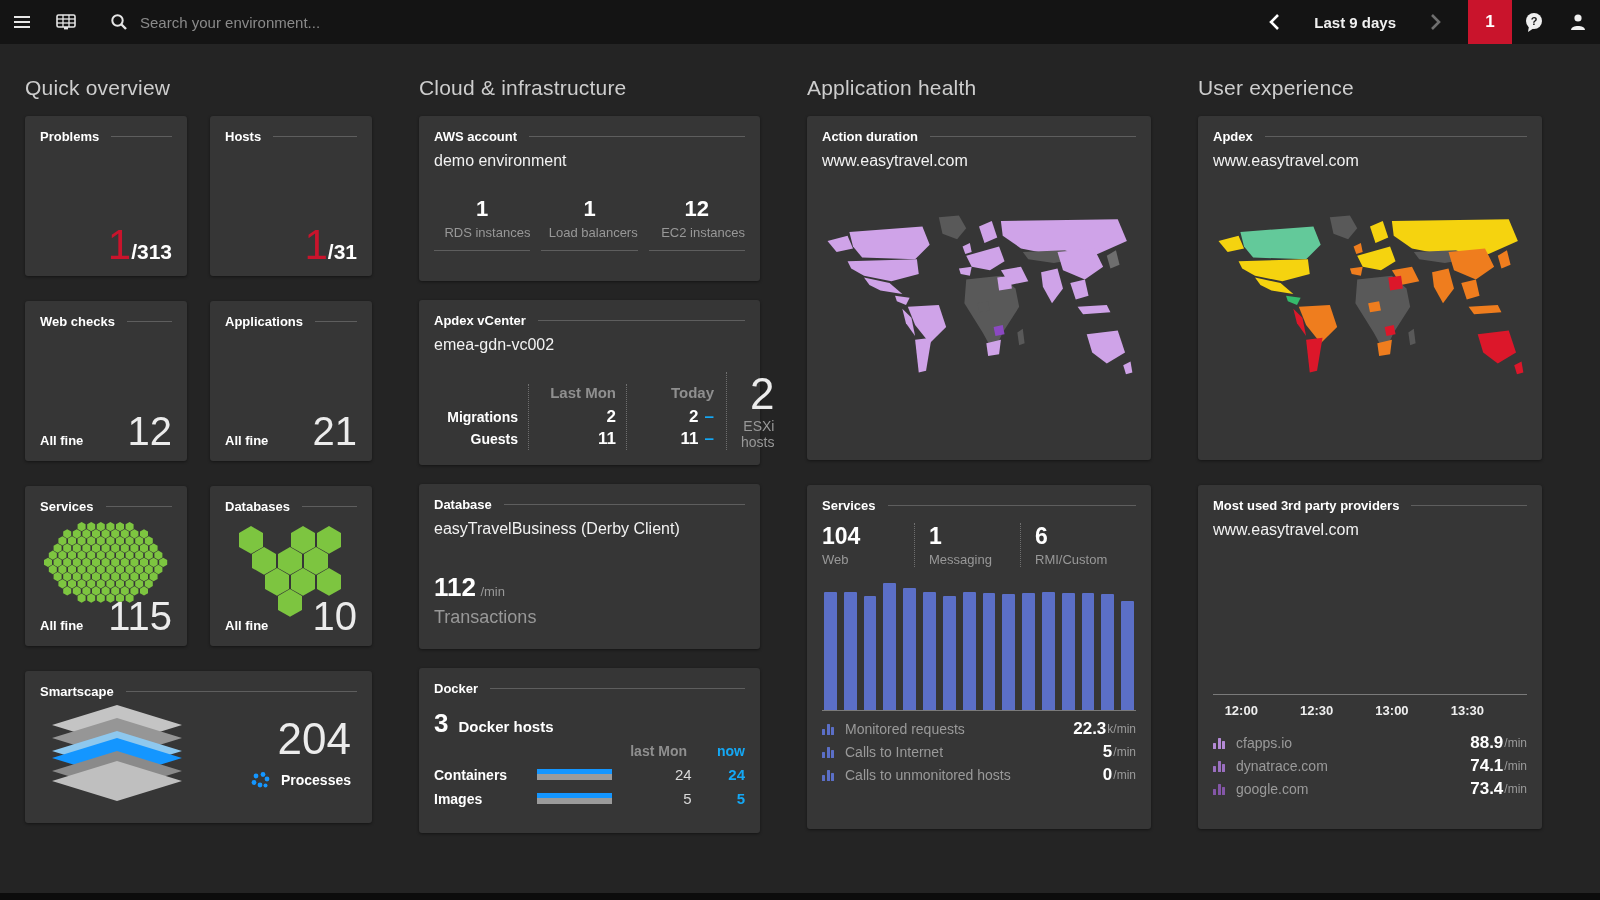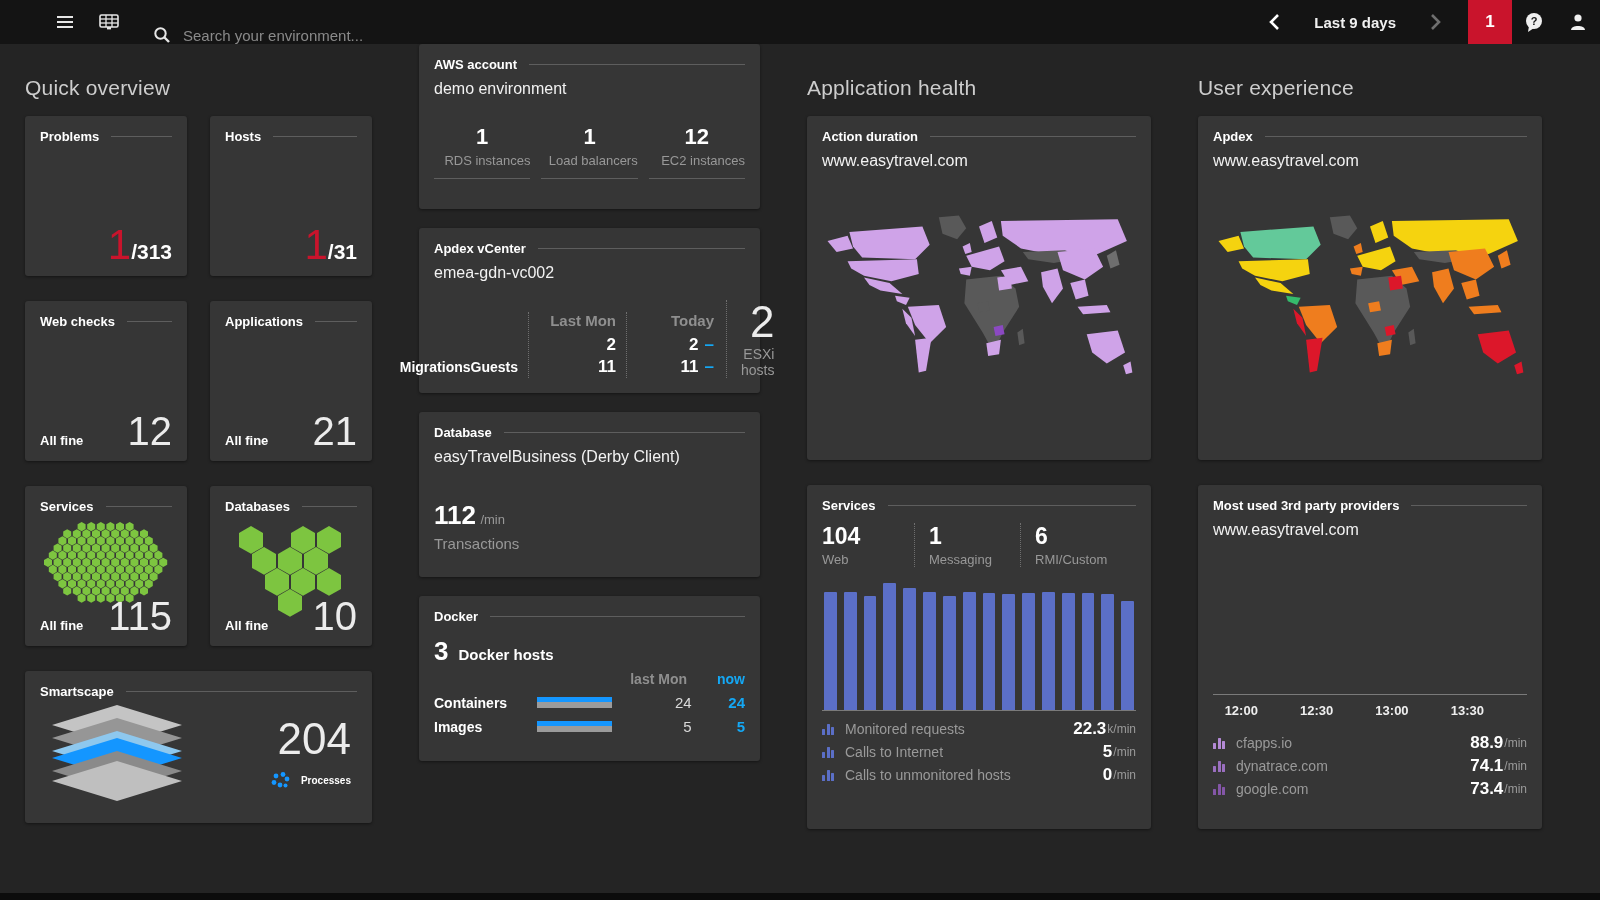--- a/index.html
+++ b/index.html
@@ -1,21 +1,21 @@
 <!DOCTYPE html>
 <html style="--page-bg: #242424; --topbar-bg: #141414; --tile-bg: #363636; --accent-red: #c9142c; --green: #7dc540; --blue: #14a8f5; --docker-blue: #1496ff; --indigo-bar: #5b6fc7; --lavender: #cfa3e8; --purple-mid: #a77fd0; --purple-dark: #5c2d85; --purple-light: #dcc6f0; --map-gray: #595959; --apdex-mint: #63c99a; --apdex-green: #35ba6c; --apdex-yellow: #f5d30f; --apdex-orange: #ef7d1e; --apdex-red: #dc172a;"><head>
 <meta charset="utf-8">
 <style>
   * { margin:0; padding:0; box-sizing:border-box; }
   html,body { width:1600px; height:900px; overflow:hidden; }
   body { background:var(--page-bg); font-family:"Liberation Sans", sans-serif; position:relative; }
 
   
   .topbar { height:44px; background:var(--topbar-bg); display:flex; align-items:center; justify-content:space-between; }
-  .tb-left { display:flex; align-items:flex-end; height:100%;margin-left:43px; }
+  .tb-left { display:flex; align-items:center; height:100%; }
   .tb-right { display:flex; align-items:center; height:100%; }
   .tb-btn { width:44px; height:44px; display:flex; align-items:center; justify-content:center; background:transparent; border:none; cursor:pointer; }
   .burger { display:flex; flex-direction:column; gap:3px; }
   .burger span { width:16px; height:2px; background:#e6e6e6; display:block; }
   .searchwrap { display:flex; align-items:center; margin-left:22px; }
   .search-input { background:transparent; border:none; outline:none; color:#cfcfcf; font-size:15px; width:320px; margin-left:12px; }
   .search-input::placeholder { color:#8a8a8a; }
   .tf-label { color:#f0f0f0; font-size:15px; font-weight:bold; margin:0 18px; }
   .badge-btn { width:44px; height:44px; background:var(--accent-red); border:none; color:#fff; font-size:17px; font-weight:bold; cursor:pointer; margin-left:10px; }
 
@@ -41,47 +41,47 @@
   .slash-total { color:#fff; font-size:21px; font-weight:bold; }
 
   
   .hexwrap { margin-top:8px; display:flex; justify-content:center; }
   .dbhexwrap { margin-top:12px; display:flex; justify-content:center; }
 
   
   .smart-body { display:flex; justify-content:space-between; align-items:center; padding:6px 6px 0 2px; }
   .smart-num { color:#ececec; font-size:44px; line-height:1; text-align:right; }
   .proc-row { display:flex; align-items:center; justify-content:flex-end; gap:9px; margin-top:10px; }
-  .proc-label { color:#fff; font-size:10px; font-weight:bold; }
+  .proc-label { color:#fff; font-size:14px; font-weight:bold; }
 
   
   .aws-metrics { display:flex; justify-content:space-between; margin-top:26px; }
   .aws-col { width:31%; text-align:right; border-bottom:1px solid #5e5e5e; padding-bottom:8px; }
   .aws-val { color:#fff; font-size:22px; font-weight:bold; text-align:center; }
   .aws-cap { color:#989898; font-size:13px; line-height:1.35; margin-top:2px; }
 
   
   .vm-grid { display:flex; margin-top:18px; align-items:flex-end; }
-  .vm-rows { display:flex; flex-direction:row; justify-content:flex-end; }
+  .vm-rows { display:flex; flex-direction:column; justify-content:flex-end; }
   .vm-rowlabel { color:#fff; font-size:14px; font-weight:bold; text-align:right; height:22px; line-height:22px; }
   .vm-col { border-left:1px dotted #6f6f6f; margin-left:10px; padding-left:10px; text-align:right; min-width:88px; }
   .vm-colhead { color:#8f8f8f; font-size:15px; font-weight:bold; height:22px; }
   .vm-val { color:#fff; font-size:17px; font-weight:bold; height:22px; line-height:22px; }
   .bluedash { color:var(--blue); font-weight:bold; margin-left:6px; }
   .vm-esxi { border-left:1px dotted #6f6f6f; margin-left:12px; padding-left:14px; text-align:right; flex:1; }
   .vm-esxi-num { color:#ececec; font-size:44px; line-height:1; }
   .vm-esxi-cap { color:#989898; font-size:14px; margin-top:2px; }
 
   
   .db-metrics { display:flex; margin-top:34px; }
   .db-col { padding:0 14px; border-left:1px dotted #6f6f6f; flex:1; }
   .db-col:first-child { border-left:none; padding-left:0; }
   .db-val { color:#fff; font-size:26px; font-weight:bold; }
   .db-unit { color:#989898; font-size:13px; font-weight:normal; }
-  .db-cap { color:#989898; font-size:15px; margin-top:4px; }
+  .db-cap { color:#989898; font-size:18px; margin-top:4px; }
 
   
   .dk-hosts { display:flex; align-items:baseline; gap:10px; margin-top:12px; }
   .dk-num { color:#fff; font-size:26px; font-weight:bold; }
   .dk-cap { color:#fff; font-size:15px; font-weight:bold; }
   .dk-table { margin-top:4px; }
   .dk-headrow { display:flex; justify-content:flex-end; gap:0; }
   .dk-h1 { color:#8f8f8f; font-size:14px; font-weight:bold; width:70px; text-align:right; }
   .dk-h2 { color:var(--blue); font-size:14px; font-weight:bold; width:58px; text-align:right; }
   .dk-row { display:flex; align-items:center; margin-top:7px; }
@@ -420,20 +420,21 @@
                 <circle cx="15.5" cy="14.5" r="2" fill="#1496ff"></circle>
             </svg>
             <span class="proc-label">Processes</span>
           </div>
         </div>
       </div>
     </div>
   </section>
 
   <section>
+    <h2 class="sec-title">Cloud &amp; infrastructure</h2>
 
     <div class="tile t-cloud">
       <div class="tile-head">
           <span class="tile-label">AWS account</span>
           <span class="rule"></span>
         </div>
       <div class="tile-sub">demo environment</div>
       <div class="aws-metrics">
         <div class="aws-col">
           <div class="aws-val">1</div>

